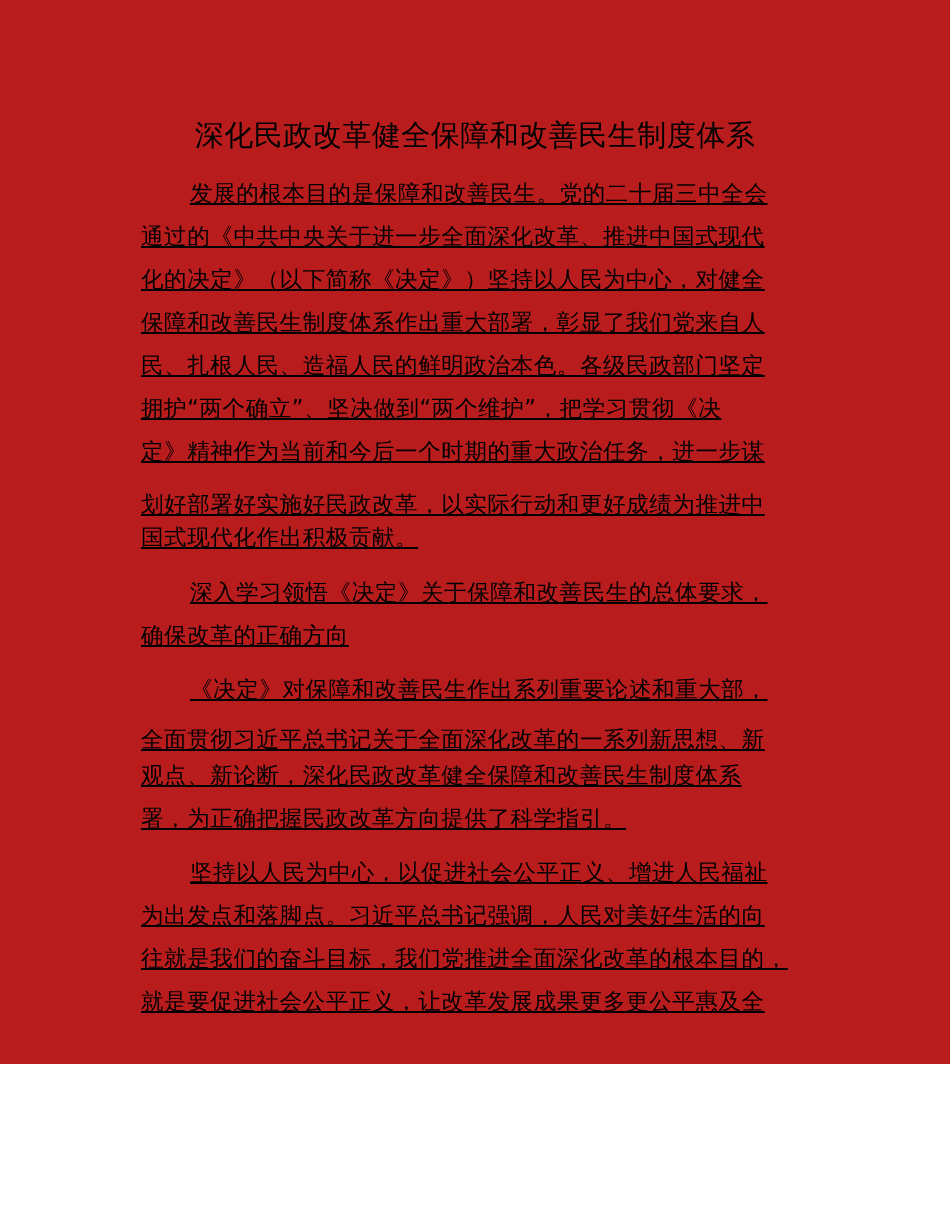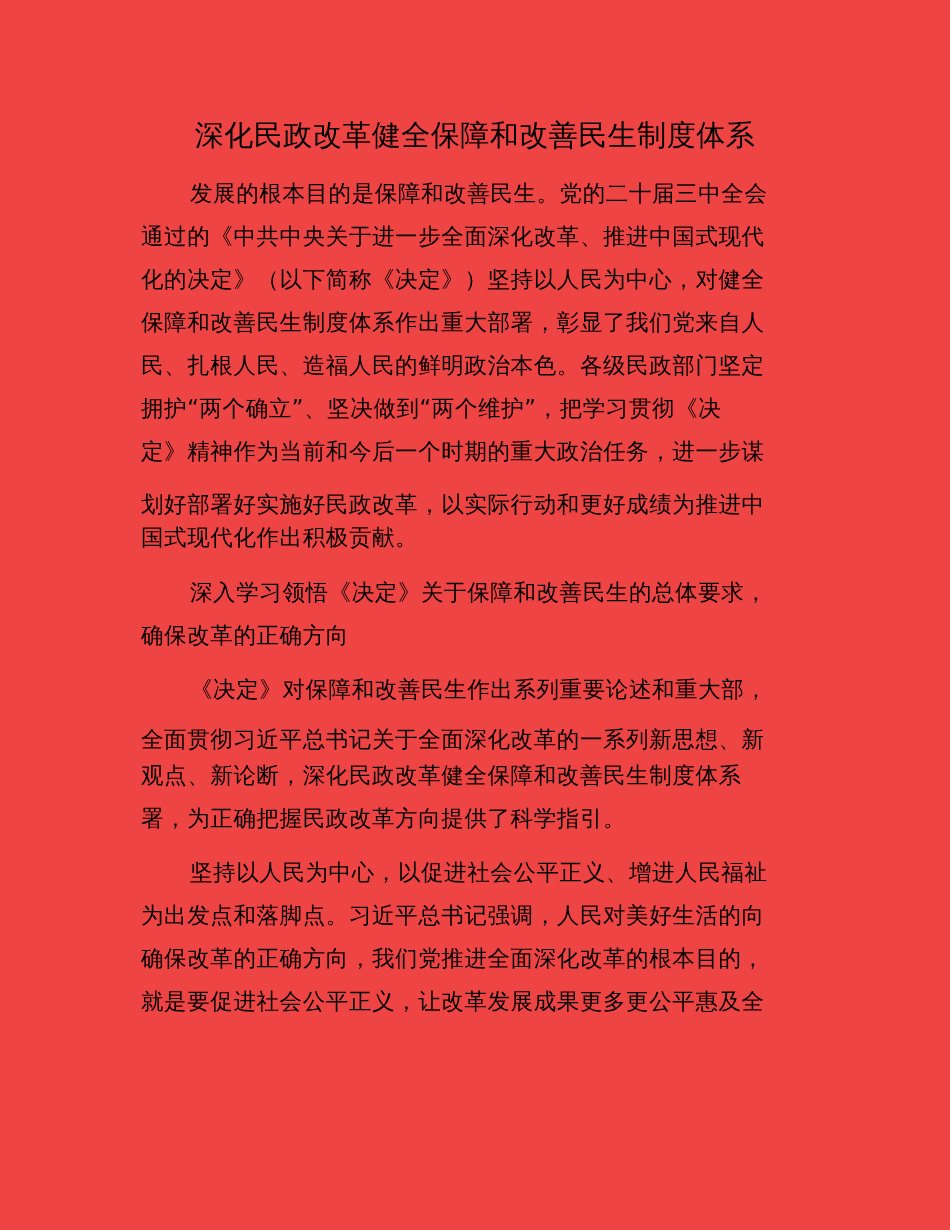--- a/index.html
+++ b/index.html
@@ -13,41 +13,42 @@
       position: relative;
       overflow: hidden;
       font-family: "DejaVu Sans", "Liberation Sans", sans-serif;
       color: #000000;
     }
     .page {
       position: absolute;
       left: 0;
       top: 0;
       width: 950px;
-      height: 1230px;
-      background: #ef4444;
+      height: 1064px;
+      background: #b91c1c;
     }
     .title {
       position: absolute;
       left: 0;
       top: 113px;
       width: 950px;
       text-align: center;
       font-size: 29px;
       line-height: 44px;
       letter-spacing: 0.5px;
       white-space: nowrap;
     }
     .line {
       position: absolute;
       left: 141px;
       font-size: 22.5px;
       line-height: 30px;
       white-space: nowrap;
       letter-spacing: 0.6px;
+      text-decoration: underline;
     }
     .indent {
       left: 190px;
     }
   </style>
 </head>
 <body>
 
 <div class="page">
 
@@ -73,17 +74,17 @@
   <div>
     <div class="line indent" style="top:674px">《决定》对保障和改善民生作出系列重要论述和重大部，</div>
     <div class="line" style="top:724px">全面贯彻习近平总书记关于全面深化改革的一系列新思想、新</div>
     <div class="line" style="top:760px">观点、新论断，深化民政改革健全保障和改善民生制度体系</div>
     <div class="line" style="top:803px">署，为正确把握民政改革方向提供了科学指引。</div>
   </div>
 
   <div>
     <div class="line indent" style="top:857px">坚持以人民为中心，以促进社会公平正义、增进人民福祉</div>
     <div class="line" style="top:900px">为出发点和落脚点。习近平总书记强调，人民对美好生活的向</div>
-    <div class="line" style="top:943px">确保改革的正确方向，我们党推进全面深化改革的根本目的，</div>
+    <div class="line" style="top:943px">往就是我们的奋斗目标，我们党推进全面深化改革的根本目的，</div>
     <div class="line" style="top:986px">就是要促进社会公平正义，让改革发展成果更多更公平惠及全</div>
   </div>
 
 </div>
 
 </body></html>

